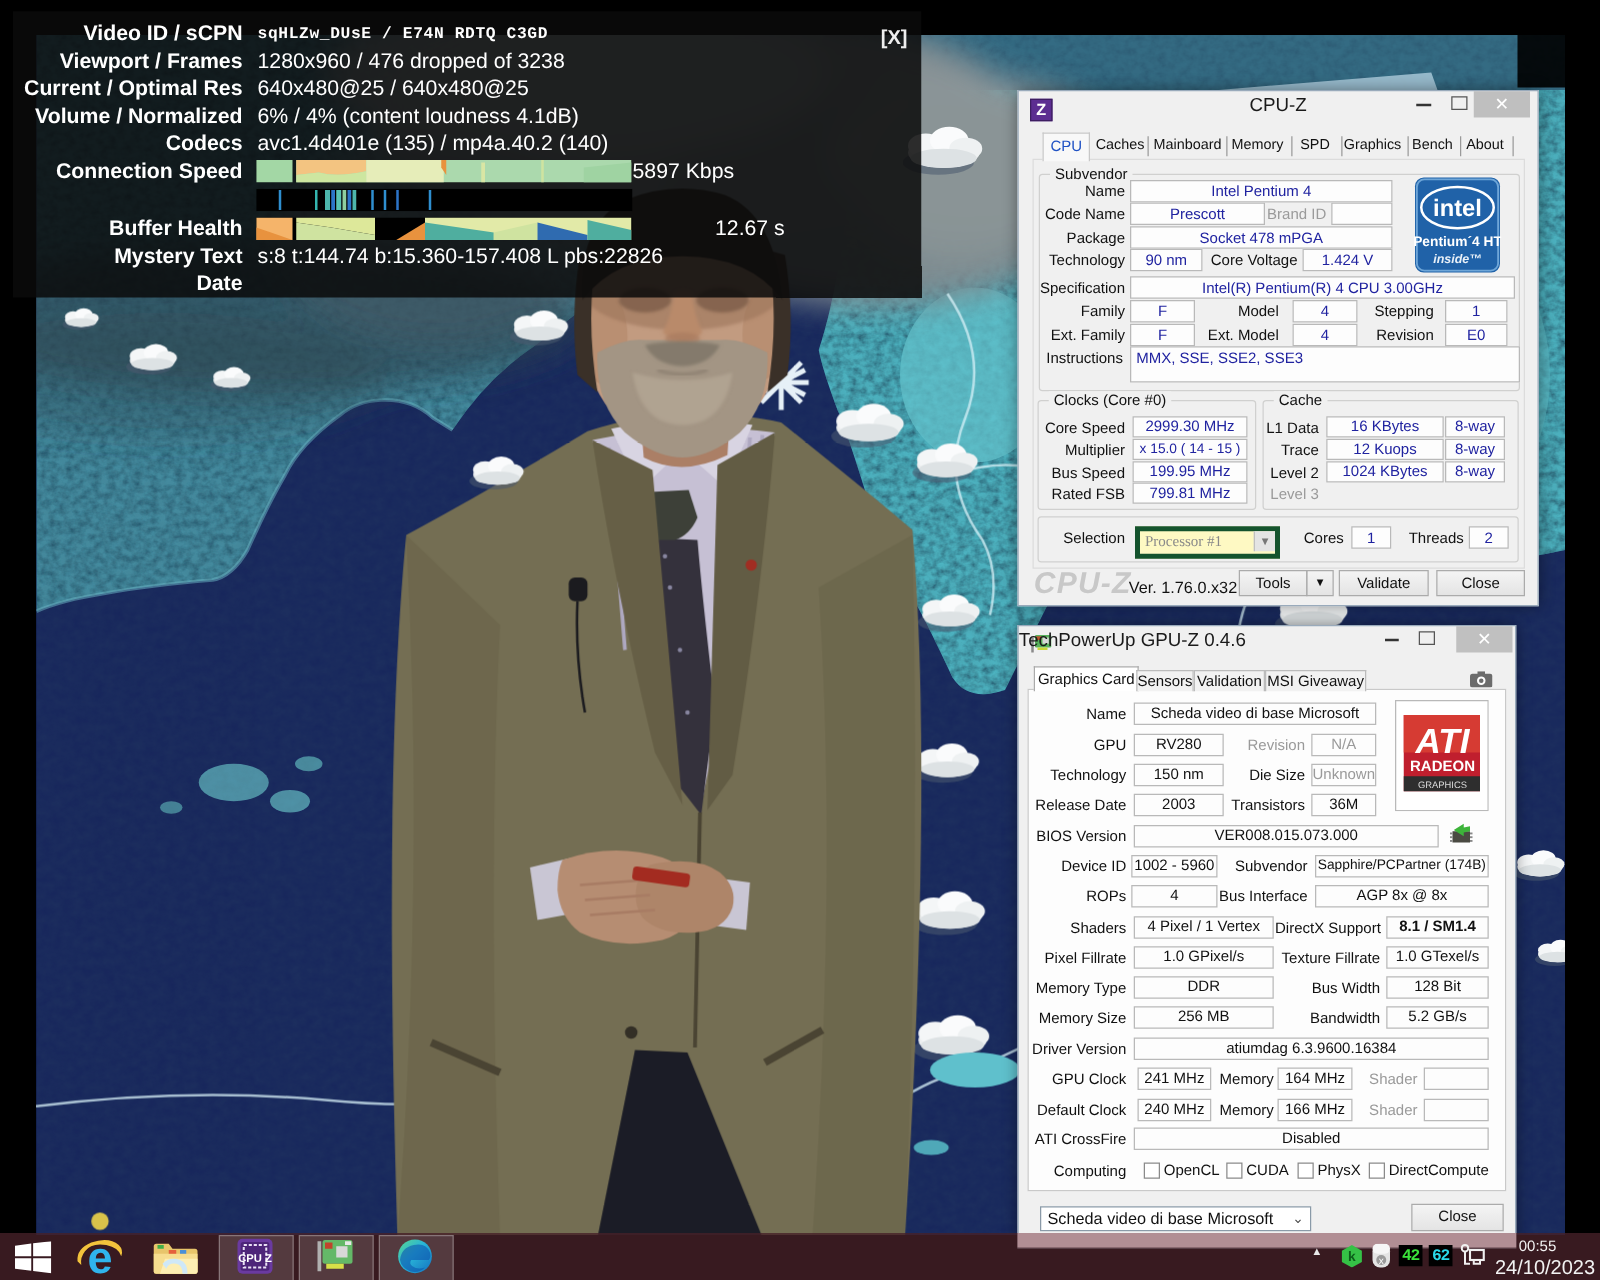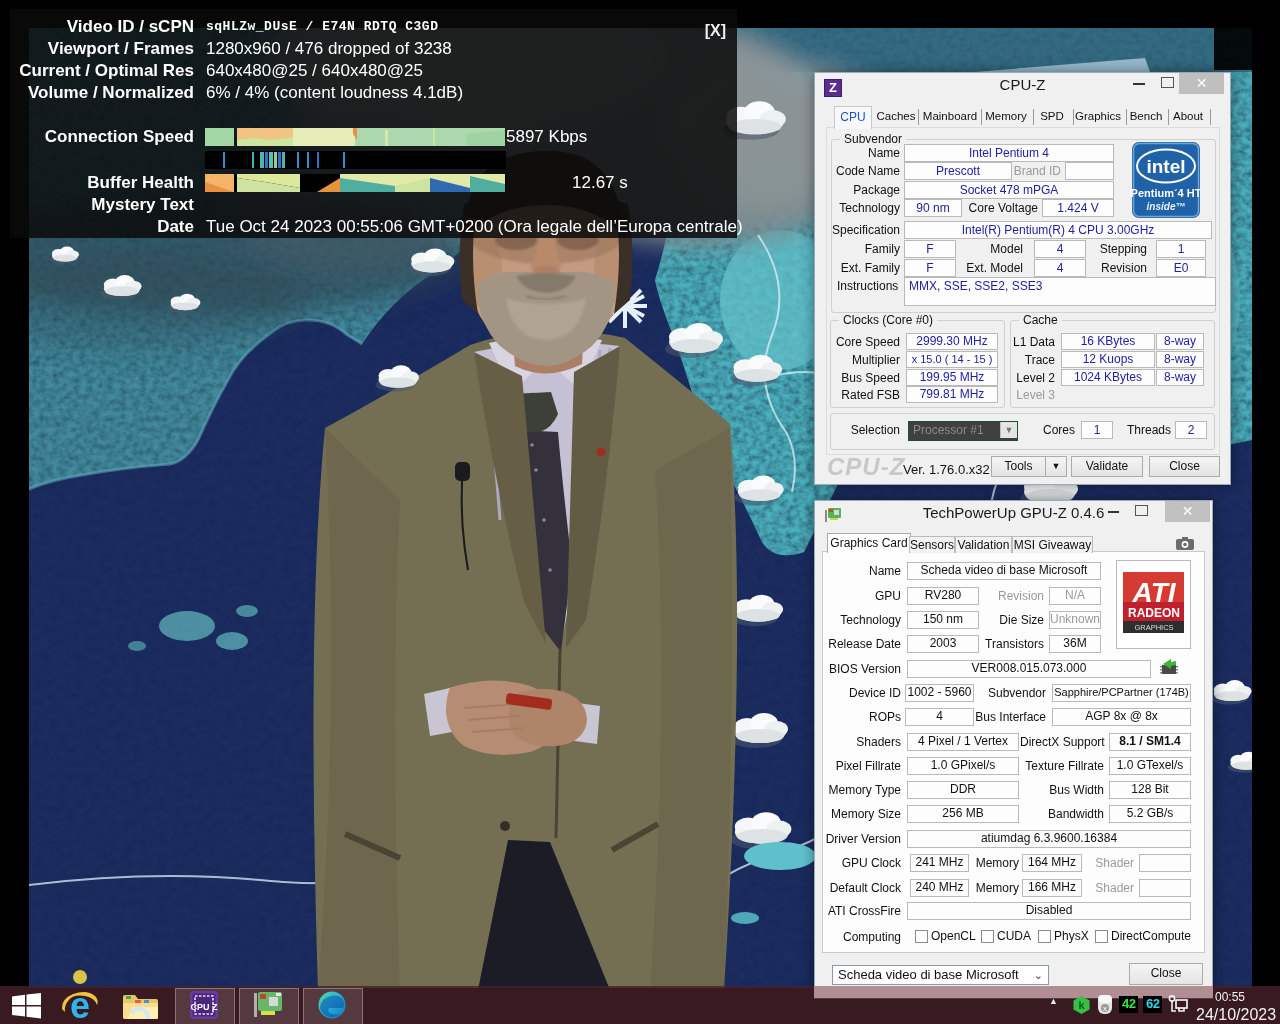--- a/index.html
+++ b/index.html
@@ -231,34 +231,38 @@
       <span class="sval">1280x960 / 476 dropped of 3238</span>
     </div>
   <div class="srow" style="top:51px">
       <span class="slab">Current / Optimal Res</span>
       <span class="sval">640x480@25 / 640x480@25</span>
     </div>
   <div class="srow" style="top:73px">
       <span class="slab">Volume / Normalized</span>
       <span class="sval">6% / 4% (content loudness 4.1dB)</span>
     </div>
+  <div class="srow" style="top:95px">
+      <span class="slab">Codecs</span>
+      <span class="sval">avc1.4d401e (135) / mp4a.40.2 (140)</span>
+    </div>
   <div class="srow" style="top:117px">
       <span class="slab">Connection Speed</span>
       <span class="sval" style="left:496px;">5897 Kbps</span>
     </div>
   <div class="srow" style="top:163px">
       <span class="slab">Buffer Health</span>
       <span class="sval" style="left:516px;margin-left:46px;">12.67 s</span>
     </div>
   <div class="srow" style="top:185px">
       <span class="slab">Mystery Text</span>
+      <span class="sval">s:8 t:144.74 b:15.360-157.408 L pbs:22826</span>
     </div>
   <div class="srow" style="top:207px">
       <span class="slab">Date</span>
-      <span class="sval">Tue Oct 24 2023 00:55:06 GMT+0200 (Ora legale dell’Europa centrale)</span>
     </div>
   <svg class="abs" style="left:195px;top:119px" width="301" height="18">
     <rect x="0" y="0" width="29" height="18" fill="#a3d7a5"></rect>
     <rect x="32" y="0" width="268" height="18" fill="#abd9ad"></rect>
     <path d="M32,0 L88,0 L88,9 Q65,14 50,10 L32,12 Z" fill="#f3c481"></path>
     <path d="M32,12 L50,10 Q65,14 88,9 L88,18 L32,18 Z" fill="#cde6a0"></path>
     <rect x="88" y="0" width="62" height="18" fill="#e6edb9"></rect>
     <path d="M148,0 L152,0 L152,12 L148,6 Z" fill="#e8923e"></path>
     <rect x="180" y="2" width="3" height="16" fill="#d9e6a4"></rect>
     <rect x="228" y="0" width="2" height="18" fill="#cfe3a0"></rect>
@@ -381,21 +385,21 @@
   <div class="labr" style="left:175px;top:280px;width:65px;">Trace</div>
   <div class="fldC" style="left:246px;top:278px;width:92px;height:15px;font-size:12px;line-height:14px;">12 Kuops</div>
   <div class="fldC" style="left:341px;top:278px;width:46px;height:15px;font-size:12px;line-height:14px;">8-way</div>
   <div class="labr" style="left:175px;top:298px;width:65px;">Level 2</div>
   <div class="fldC" style="left:246px;top:296px;width:92px;height:15px;font-size:12px;line-height:14px;text-align:center;">1024 KBytes</div>
   <div class="fldC" style="left:341px;top:296px;width:46px;height:15px;font-size:12px;line-height:14px;">8-way</div>
   <div class="labr gray" style="left:175px;top:315px;width:65px;">Level 3</div>
 
   <div class="grp" style="left:15px;top:340px;width:383px;height:35px;"></div>
   <div class="labr" style="left:10px;top:350px;width:75px;">Selection</div>
-  <div class="abs" style="left:93px;top:348px;width:104px;height:18px;background:#404040;border:1px solid #14532d;color:#8a8a8a;font-size:12px;line-height:17px;padding-left:4px;">Processor #1<span style="position:absolute;right:0;top:0;width:16px;height:16px;background:#e4e4e4;border-left:1px solid #c0c0c0;text-align:center;font-size:9px;color:#777;">▼</span></div>
+  <div class="abs" style="left:93px;top:348px;width:104px;height:18px;background:#fef9c3;border:4px solid #14532d;color:#8a8a8a;font-size:12px;line-height:17px;padding-left:4px;font-family:Liberation Serif, serif;">Processor #1<span style="position:absolute;right:0;top:0;width:16px;height:16px;background:#e4e4e4;border-left:1px solid #c0c0c0;text-align:center;font-size:9px;color:#777;">▼</span></div>
   <div class="labr" style="left:200px;top:350px;width:60px;">Cores</div>
   <div class="fldC" style="left:266px;top:348px;width:30px;height:16px;">1</div>
   <div class="labr" style="left:300px;top:350px;width:56px;">Threads</div>
   <div class="fldC" style="left:360px;top:348px;width:30px;height:16px;">2</div>
 
   <div class="abs" style="left:12px;top:380px;font-size:24px;font-weight:bold;font-style:italic;color:#c8c8c8;letter-spacing:1px;font-family:'Liberation Sans',sans-serif;">CPU-Z</div>
   <div class="lab" style="left:88px;top:389px;font-size:13px;">Ver. 1.76.0.x32</div>
   <div class="btn" style="left:176px;top:383px;width:53px;height:19px;line-height:18px;">Tools</div>
   <div class="btn" style="left:230px;top:383px;width:20px;height:19px;line-height:18px;font-size:9px;">▼</div>
   <div class="btn" style="left:256px;top:383px;width:70px;height:19px;line-height:18px;">Validate</div>
@@ -404,21 +408,21 @@
 
 <div id="gpuz" class="win" style="left:814px;top:500px;width:397px;height:497px;">
 
   <svg class="abs" style="left:9px;top:6px;" width="18" height="16">
     <rect x="1" y="3" width="2" height="12" fill="#8a8a8a"></rect>
     <rect x="4" y="1" width="13" height="10" rx="1" fill="#58b25c"></rect>
     <rect x="5" y="2" width="4" height="3" fill="#b9542c"></rect>
     <rect x="10" y="3" width="5" height="5" fill="#d8d8d8"></rect>
     <rect x="6" y="11" width="8" height="2" fill="#c8d838"></rect>
   </svg>
-  <div class="abs" style="left:0;top:3px;width:100%;text-align:center;font-size:15px;color:#1a1a1a;">TechPowerUp GPU-Z 0.4.6</div>
+  <div class="abs" style="left:0;top:3px;width:100%;text-align:left;font-size:15px;color:#1a1a1a;">TechPowerUp GPU-Z 0.4.6</div>
   <div class="abs" style="left:293px;top:10px;width:11px;height:2px;background:#333;"></div>
   <div class="abs" style="left:320px;top:4px;width:11px;height:9px;border:1px solid #555;background:#f0f0f0;"></div>
   <div class="abs" style="left:350px;top:0;width:45px;height:21px;background:#c0c0c0;color:#fff;text-align:center;font-size:14px;line-height:20px;">✕</div>
 
   <div class="abs" style="left:7px;top:50px;width:381px;height:400px;border:1px solid #c9c9c9;background:#fdfdfd;"></div>
   <div class="abs" style="left:12px;top:32px;width:82px;height:19px;background:#fff;border:1px solid #aaa;border-bottom:none;text-align:center;font-size:12px;line-height:19px;color:#111;white-space:nowrap;">Graphics Card</div>
   <div class="abs" style="left:94px;top:35px;width:44px;height:16px;border:1px solid #bbb;border-bottom:none;background:#f2f2f2;text-align:center;font-size:12px;line-height:17px;color:#111;white-space:nowrap;">Sensors</div>
   <div class="abs" style="left:140px;top:35px;width:55px;height:16px;border:1px solid #bbb;border-bottom:none;background:#f2f2f2;text-align:center;font-size:12px;line-height:17px;color:#111;white-space:nowrap;">Validation</div>
   <div class="abs" style="left:197px;top:35px;width:79px;height:16px;border:1px solid #bbb;border-bottom:none;background:#f2f2f2;text-align:center;font-size:12px;line-height:17px;color:#111;white-space:nowrap;">MSI Giveaway</div>
   <svg class="abs" style="left:361px;top:36px;" width="18" height="13">

